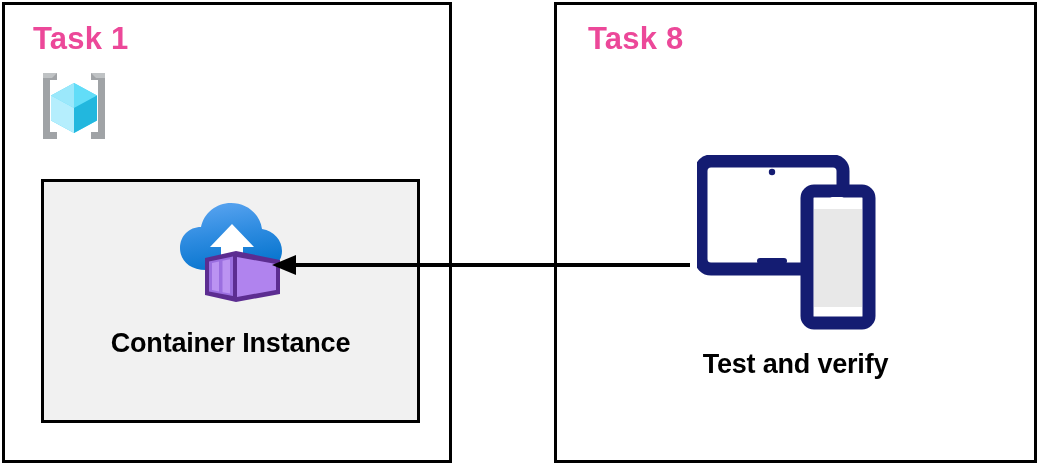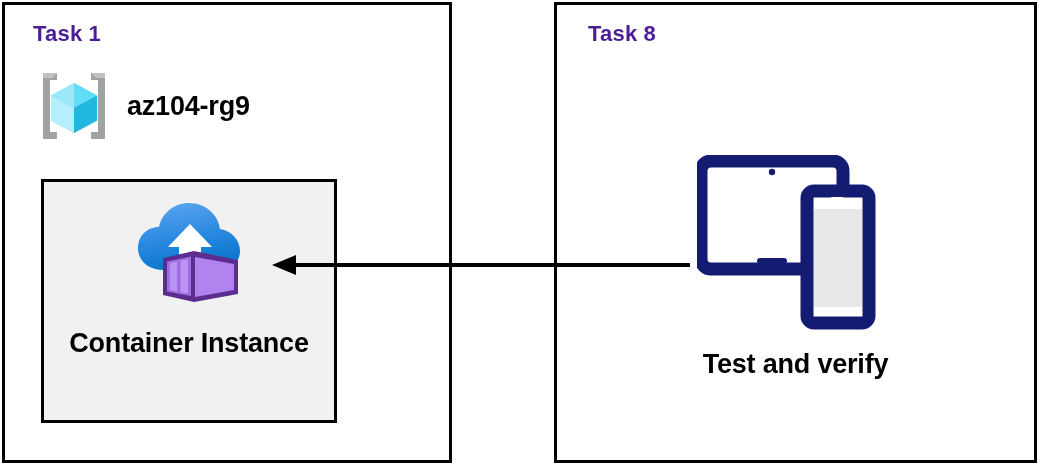--- a/index.html
+++ b/index.html
@@ -30,23 +30,23 @@
   }
   #panel-task2 {
     left: 554px;
     top: 2px;
     width: 483px;
     height: 461px;
   }
 
   .panel-title {
     position: absolute;
-    font-size: 22px;
-    font-weight: bold;
-    color: #4c1d95;
+    font-size: 31px;
+    font-weight: bold;
+    color: #ec4899;
     letter-spacing: 0.2px;
     white-space: nowrap;
   }
   #panel-task1 .panel-title { left: 28px; top: 16px; }
   #panel-task2 .panel-title { left: 31px; top: 16px; }
 
   
   #resource-group-row {
     position: absolute;
     left: 30px;
@@ -62,21 +62,21 @@
     color: #000000;
     white-space: nowrap;
     letter-spacing: -0.2px;
   }
 
   
   #container-instance-box {
     position: absolute;
     left: 36px;
     top: 174px;
-    width: 296px;
+    width: 379px;
     height: 244px;
     background: #F1F1F1;
     border: 3px solid #000000;
     box-sizing: border-box;
     display: flex;
     flex-direction: column;
     align-items: center;
     text-align: center;
   }
   #container-instance-icon {
@@ -141,21 +141,20 @@
         <path d="M56 6 L70 6 L70 72 L56 72 L56 65 L63 65 L63 13 L56 13 Z" fill="#A0A3A6"></path>
         <path d="M56 6 L70 6 L70 11 L61 11 Z" fill="#BFC2C4"></path>
 
         <path d="M39 16 L62 28.5 L62 53.5 L39 66 L16 53.5 L16 28.5 Z" fill="#4FD7F7"></path>
         <path d="M39 16 L16 28.5 L39 41 Z" fill="#9BE8FB"></path>
         <path d="M39 16 L62 28.5 L39 41 Z" fill="#62DDF8"></path>
         <path d="M16 28.5 L39 41 L39 66 L16 53.5 Z" fill="#B5EEFD"></path>
         <path d="M62 28.5 L39 41 L39 66 L62 53.5 Z" fill="#22B7DE"></path>
       </svg>
     </span>
-    <span id="resource-group-name">az104-rg9</span>
   </div>
 
   <div id="container-instance-box">
     <span>
       <svg id="container-instance-icon" viewBox="0 0 110 104" xmlns="http://www.w3.org/2000/svg">
         <defs>
           <linearGradient id="cloudGrad" x1="0" y1="0" x2="0.25" y2="1">
             <stop offset="0%" stop-color="#5FA7F2"></stop>
             <stop offset="55%" stop-color="#2D8BE0"></stop>
             <stop offset="100%" stop-color="#0B77D0"></stop>

